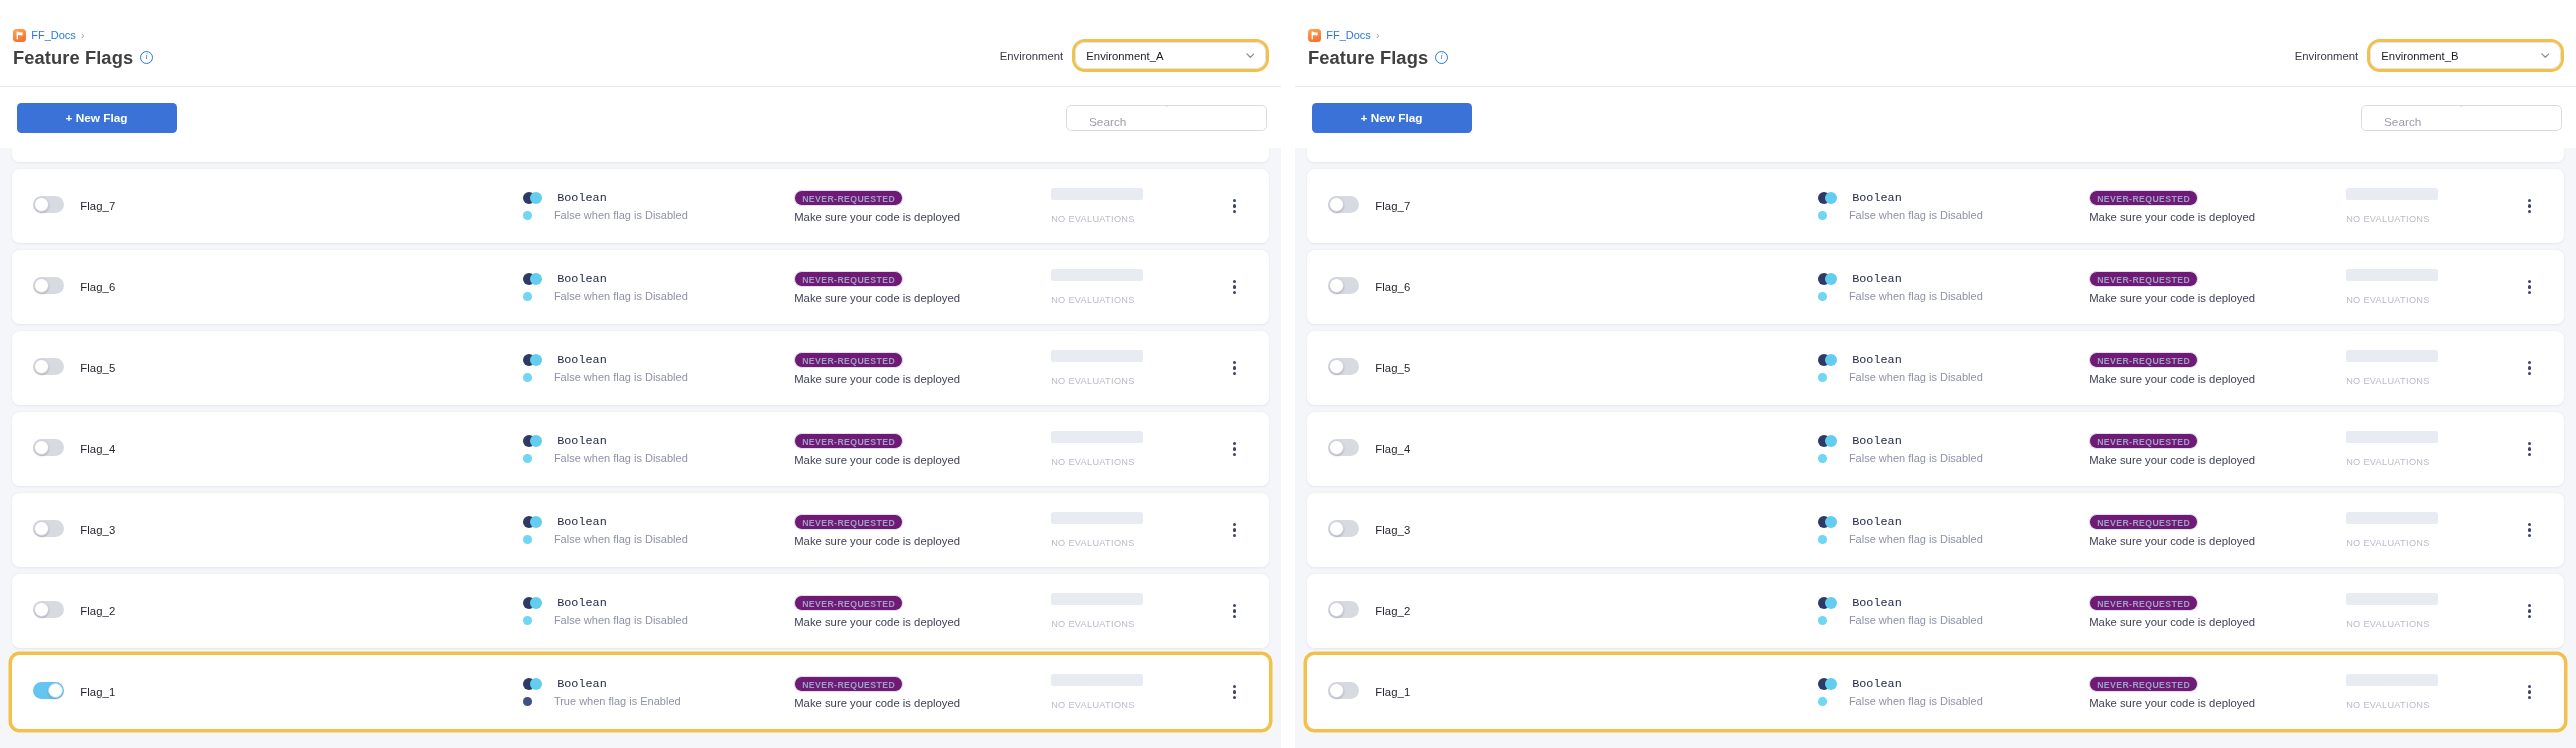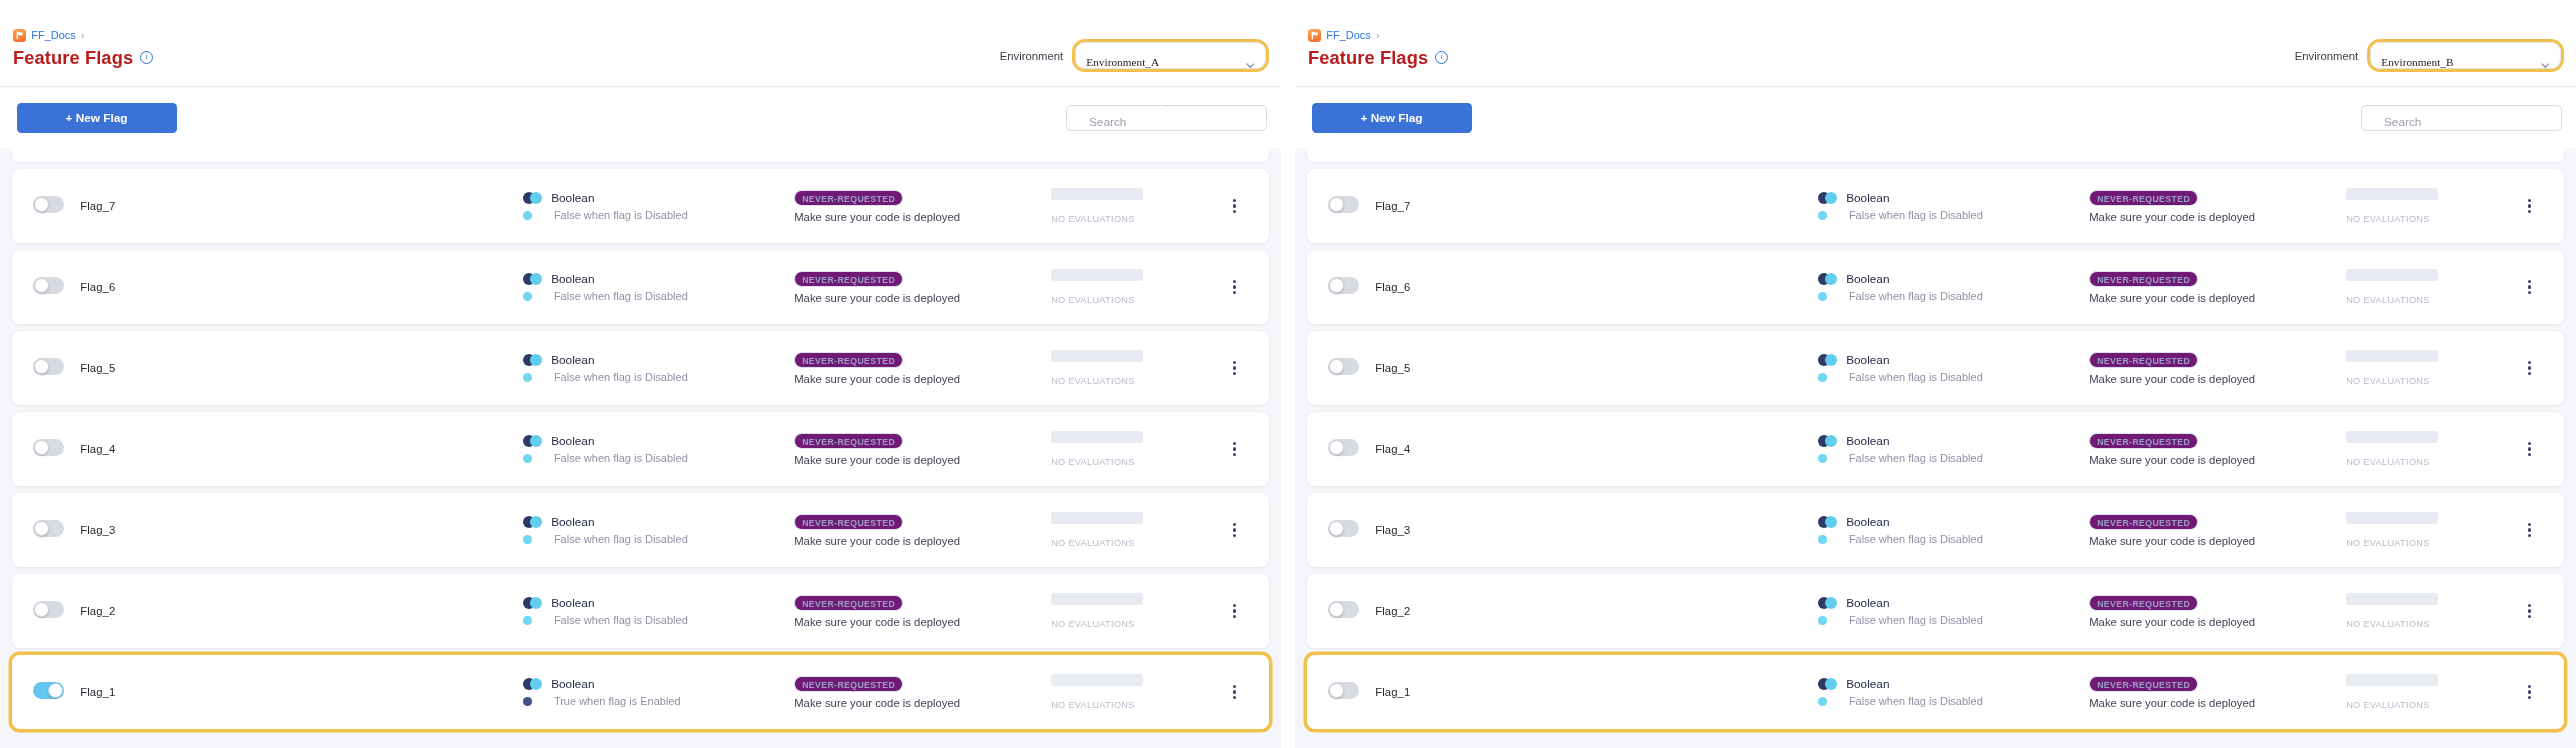--- a/index.html
+++ b/index.html
@@ -17,28 +17,28 @@
   .app{display:flex;gap:14px;width:2576px;height:660px;}
   .panel{width:1281px;height:748px;display:flex;flex-direction:column;overflow:hidden;background:#fff;}
 
   
   .panel-header{flex:none;height:87px;padding:29px 12.2px 0 13px;position:relative;background:#fff;border-bottom:0.9px solid #e8e9ef;}
   .breadcrumb{display:flex;align-items:center;gap:5.2px;font-size:11px;line-height:12.2px;}
   .bc-icon{width:13px;height:13px;border-radius:3.5px;background:linear-gradient(160deg,#FFA14E 10%,#F4702F 90%);display:inline-flex;align-items:center;justify-content:center;flex:none;}
   .bc-link{color:var(--link);cursor:pointer;}
   .bc-sep{color:#9a9ca8;font-size:10.5px;}
   .title-line{display:flex;align-items:center;gap:7px;margin-top:5.2px;}
-  .page-title{margin:0;font-size:18.3px;font-weight:700;color:#b91c1c;letter-spacing:0.1px;line-height:21px;}
+  .page-title{margin:0;font-size:18.3px;font-weight:700;color:#404040;letter-spacing:0.1px;line-height:21px;}
   .info-icon{width:13px;height:13px;border:1.2px solid var(--link);border-radius:50%;color:var(--link);
     font-size:8.3px;line-height:10.5px;text-align:center;font-family:"Liberation Serif",serif;font-style:italic;cursor:pointer;flex:none;}
   .env-group{position:absolute;top:39px;right:12.2px;display:flex;align-items:center;gap:8.7px;}
   .env-label{font-size:11.3px;color:#3a3b47;}
   .env-ring{display:inline-block;border:3.5px solid var(--ring);border-radius:13px;line-height:0;}
-  .env-select{width:191px;height:27px;background:#fff;border:0.9px solid #e1e3ea;border-radius:9.6px;display:flex;align-items:flex-end;
-    justify-content:space-between;padding:0 10.5px;font-size:11.3px;color:#1d1e26;cursor:pointer;font-family:Liberation Serif, serif;}
+  .env-select{width:191px;height:27px;background:#fff;border:0.9px solid #e1e3ea;border-radius:9.6px;display:flex;align-items:center;
+    justify-content:space-between;padding:0 10.5px;font-size:11.3px;color:#1d1e26;cursor:pointer;font-family:Liberation Sans, sans-serif;}
 
   
   .panel-toolbar{flex:none;height:61px;display:flex;align-items:center;justify-content:space-between;padding:0 14px 0 16.6px;background:#fff;}
   .new-flag-btn{width:160px;height:30px;background:var(--accent);color:#fff;border:none;border-radius:4.4px;
     font-size:11.8px;font-weight:700;font-family:inherit;cursor:pointer;}
   .search-box{width:201px;height:26px;border:0.9px solid #d9dbe3;border-radius:5.2px;background:#fff;display:flex;align-items:center;padding:0 8.7px;gap:6.1px;flex-direction:column;}
   .search-box input{border:none;outline:none;flex:1;min-width:0;font-size:11.8px;font-family:inherit;color:#333;background:transparent;}
   .search-box input::placeholder{color:#9b9daa;}
 
   
@@ -50,21 +50,21 @@
   .row-wrap.highlighted .row{box-shadow:0 0 0 3.5px var(--ring),0 0.9px 2.6px rgba(96,97,112,.10);}
 
   .toggle{width:31px;height:16.6px;border-radius:8.7px;background:#d8dae2;border:none;position:relative;cursor:pointer;padding:0;flex:none;}
   .toggle .knob{position:absolute;left:0.9px;top:0.9px;width:15px;height:15px;border-radius:50%;background:#fff;
     border:0.9px solid #cfd1da;box-shadow:0 0.9px 1.7px rgba(40,41,61,.25);}
   .toggle.on{background:var(--toggle-on);}
   .toggle.on .knob{left:auto;right:0.9px;border-color:#a8d9f2;}
 
   .col-name{font-size:11.3px;color:#26262e;letter-spacing:0.1px;}
 
-  .type-line{display:flex;align-items:center;gap:9px;}
+  .type-line{display:flex;align-items:center;gap:15px;font-family:Liberation Mono, monospace;}
   .bool-icon{position:relative;width:19px;height:12.2px;flex:none;}
   .bool-icon .c1{position:absolute;left:0;top:0;width:12.2px;height:12.2px;border-radius:50%;background:#2E3A66;}
   .bool-icon .c2{position:absolute;left:7px;top:0;width:12.2px;height:12.2px;border-radius:50%;background:#63CDF0;}
   .type-label{font-size:11.8px;color:#242949;}
   .rule-line{display:flex;align-items:center;gap:22px;margin-top:4.4px;}
   .rule-dot{width:8.7px;height:8.7px;border-radius:50%;flex:none;}
   .rule-dot.dot-cyan{background:#6FD7F2;}
   .rule-dot.dot-navy{background:#3E5187;}
   .rule-text{font-size:11px;color:#8f91a8;}
 

